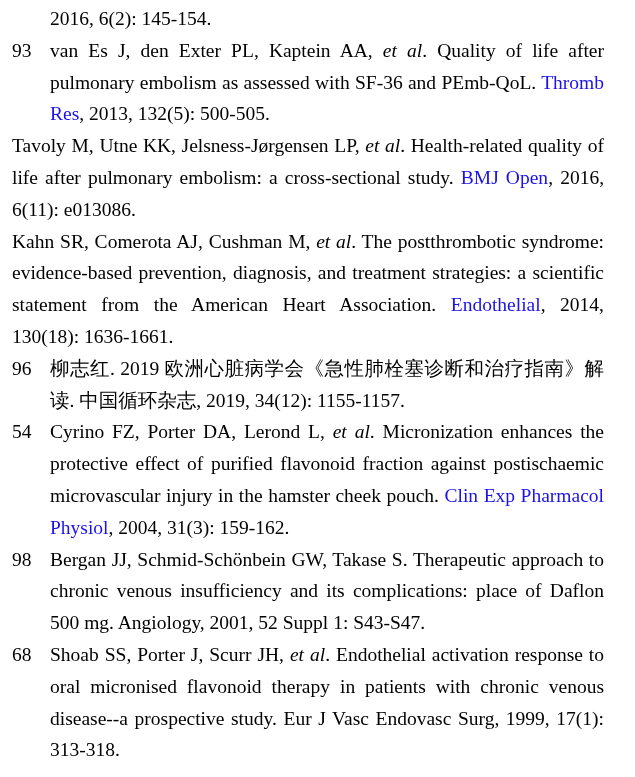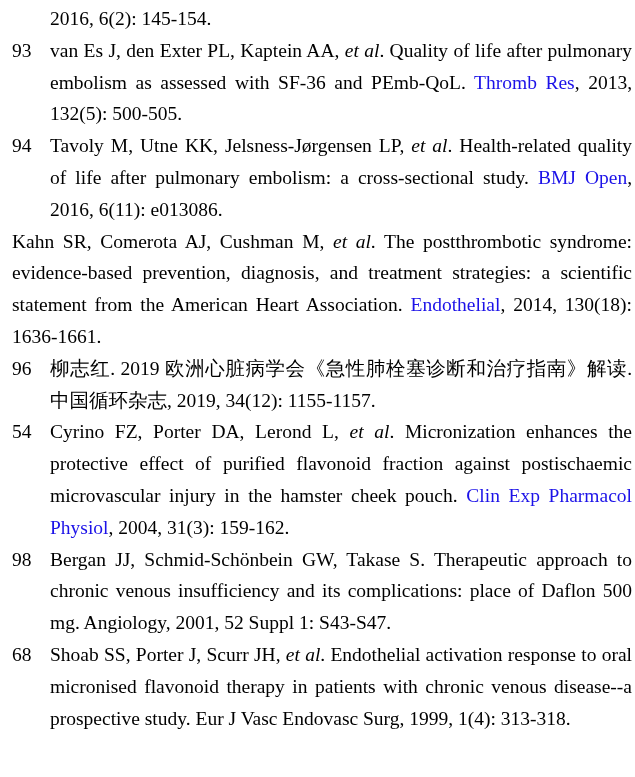--- a/index.html
+++ b/index.html
@@ -11,21 +11,21 @@
     background: var(--paper);
     color: var(--ink);
     font-family: "Liberation Serif", "DejaVu Serif", serif;
     font-size: 19.5px;
     line-height: 31.8px;
     overflow: hidden;
   }
   .page {
     width: 635px;
     height: 620px;
-    padding: 3px 3px 0 12px;
+    padding: 3px 31px 0 12px;
   }
   .ref { display: flex; }
   .ref-num {
     flex: 0 0 38px;
     width: 38px;
   }
   .ref-body {
     flex: 1 1 auto;
     min-width: 0;
     text-align: justify;
@@ -44,36 +44,35 @@
   <div class="ref">
     <div class="ref-num"></div>
     <div class="ref-body">2016, 6(2): 145-154.</div>
   </div>
   <div id="ref-list">
       <div class="ref">
         <div class="ref-num">93</div>
         <div class="ref-body"><span>van Es J, den Exter PL, Kaptein AA, </span><em>et al</em><span>. Quality of life after pulmonary embolism as assessed with SF-36 and PEmb-QoL. </span><a class="jlink" href="#">Thromb Res</a><span>, 2013, 132(5): 500-505.</span></div>
       </div>
       <div class="ref">
-        <div class="ref-num">94</div>
         <div class="ref-body"><span>Tavoly M, Utne KK, Jelsness-Jørgensen LP, </span><em>et al</em><span>. Health-related quality of life after pulmonary embolism: a cross-sectional study. </span><a class="jlink" href="#">BMJ Open</a><span>, 2016, 6(11): e013086.</span></div>
       </div>
       <div class="ref">
         <div class="ref-body"><span>Kahn SR, Comerota AJ, Cushman M, </span><em>et al</em><span>. The postthrombotic syndrome: evidence-based prevention, diagnosis, and treatment strategies: a scientific statement from the American Heart Association. </span><a class="jlink" href="#">Endothelial</a><span>, 2014, 130(18): 1636-1661.</span></div>
       </div>
       <div class="ref">
         <div class="ref-num">96</div>
         <div class="ref-body"><span>柳志红. 2019 欧洲心脏病学会《急性肺栓塞诊断和治疗指南》解读. 中国循环杂志, 2019, 34(12): 1155-1157.</span></div>
       </div>
       <div class="ref">
         <div class="ref-num">54</div>
         <div class="ref-body"><span>Cyrino FZ, Porter DA, Lerond L, </span><em>et al</em><span>. Micronization enhances the protective effect of purified flavonoid fraction against postischaemic microvascular injury in the hamster cheek pouch. </span><a class="jlink" href="#">Clin Exp Pharmacol Physiol</a><span>, 2004, 31(3): 159-162.</span></div>
       </div>
       <div class="ref">
         <div class="ref-num">98</div>
         <div class="ref-body"><span>Bergan JJ, Schmid-Schönbein GW, Takase S. Therapeutic approach to chronic venous insufficiency and its complications: place of Daflon 500 mg. Angiology, 2001, 52 Suppl 1: S43-S47.</span></div>
       </div>
       <div class="ref">
         <div class="ref-num">68</div>
-        <div class="ref-body"><span>Shoab SS, Porter J, Scurr JH, </span><em>et al</em><span>. Endothelial activation response to oral micronised flavonoid therapy in patients with chronic venous disease--a prospective study. Eur J Vasc Endovasc Surg, 1999, 1(4): 313-318.</span></div>
+        <div class="ref-body"><span>Shoab SS, Porter J, Scurr JH, </span><em>et al</em><span>. Endothelial activation response to oral micronised flavonoid therapy in patients with chronic venous disease--a prospective study. Eur J Vasc Endovasc Surg, 1999, 17(1): 313-318.</span></div>
       </div>
     </div>
 </div>
 
 </body></html>

